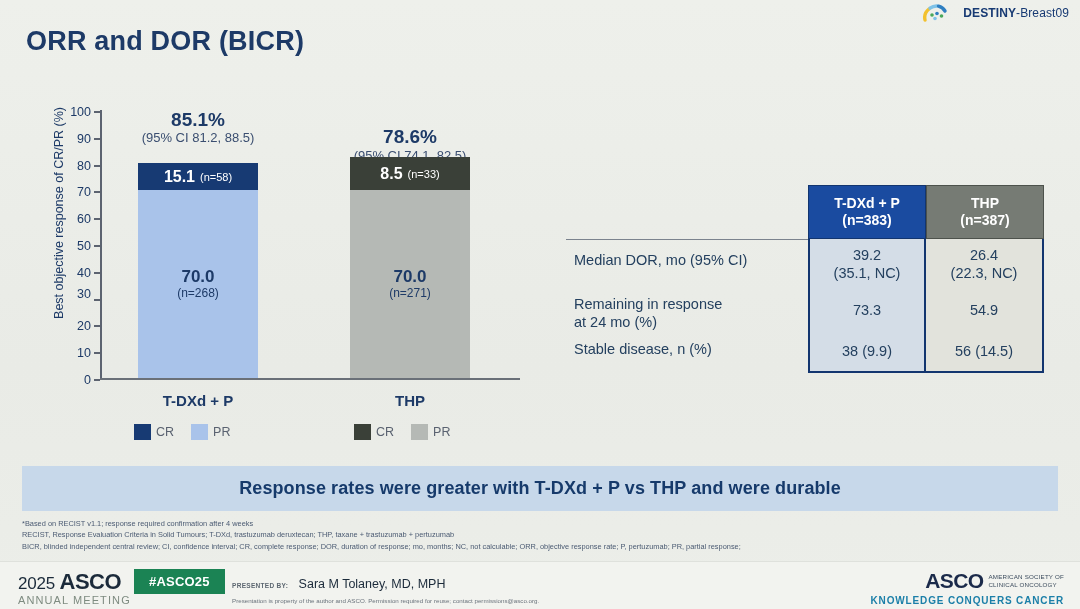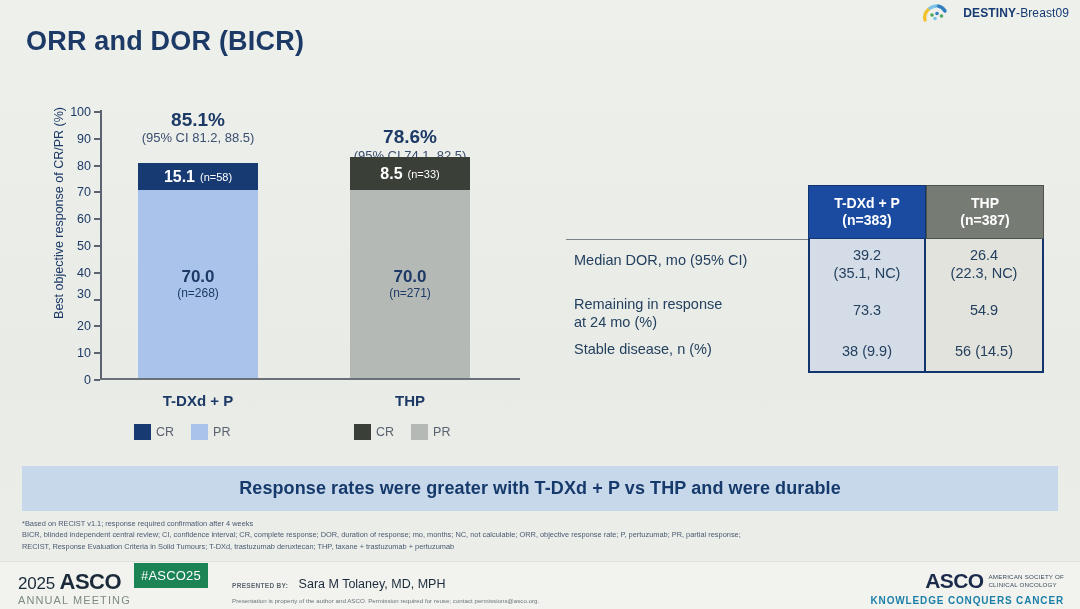--- a/index.html
+++ b/index.html
@@ -77,22 +77,22 @@
 
   
   .notes{position:absolute;left:22px;top:518px;width:1040px;color:#4a5a72;font-size:7.4px;line-height:1.55;}
 
   
   .footer{position:absolute;left:0;bottom:0;width:1080px;height:47px;background:#f2f3ef;border-top:1px solid #dfe1dc;}
   .asco-meet{position:absolute;left:18px;top:9px;line-height:1;}
   .am-row1{font-size:17px;color:#1b2a3a;letter-spacing:-.2px;}
   .am-row1 b{font-size:22px;font-weight:bold;letter-spacing:-.5px;}
   .am-row2{font-size:11px;color:#7e8b80;letter-spacing:1.1px;margin-top:2px;}
-  .hashtag{position:absolute;left:134px;top:1px;background:#1b8354;color:#fff;font-size:13px;font-weight:normal;
-           padding:5px 7px;letter-spacing:.2px;}
+  .hashtag{position:absolute;left:134px;top:7px;background:#1b8354;color:#fff;font-size:13px;font-weight:bold;
+           padding:5px 15px;letter-spacing:.2px;}
   .presented{position:absolute;left:232px;top:12px;}
   .pres-lab{font-size:6.5px;font-weight:bold;color:#5c6670;letter-spacing:.3px;}
   .pres-name{font-size:12.5px;color:#1b2a3a;margin-left:6px;}
   .pres-note{font-size:6.2px;color:#6a737c;margin-top:5px;}
   .asco-brand{position:absolute;right:16px;top:8px;text-align:right;}
   .ab-row{display:flex;align-items:flex-start;justify-content:flex-end;gap:5px;}
   .ab-logo{font-size:21px;font-weight:bold;color:#1b2a4a;letter-spacing:-.6px;line-height:1;}
   .ab-sub{font-size:6.2px;color:#3a4a5c;line-height:1.35;text-align:left;padding-top:3px;letter-spacing:.2px;}
   .ab-tag{font-size:10px;font-weight:bold;color:#1b7fa8;letter-spacing:.85px;margin-top:4px;}
 </style>
@@ -242,22 +242,22 @@
       </div>
     </div>
   </div>
 
   <div class="banner">
     <span>Response rates were greater with T-DXd + P vs THP and were durable</span>
   </div>
 
   <div class="notes">
     <div>*Based on RECIST v1.1; response required confirmation after 4 weeks</div>
+    <div>RECIST, Response Evaluation Criteria in Solid Tumours; T-DXd, trastuzumab deruxtecan; THP, taxane + trastuzumab + pertuzumab</div>
     <div>BICR, blinded independent central review; CI, confidence interval; CR, complete response; DOR, duration of response; mo, months; NC, not calculable; ORR, objective response rate; P, pertuzumab; PR, partial response;</div>
-    <div>RECIST, Response Evaluation Criteria in Solid Tumours; T-DXd, trastuzumab deruxtecan; THP, taxane + trastuzumab + pertuzumab</div>
   </div>
 
   <div class="footer">
     <div class="asco-meet">
       <div class="am-row1">
         <span>2025</span>
         <b>ASCO</b>
       </div>
       <div class="am-row2">ANNUAL MEETING</div>
     </div>

